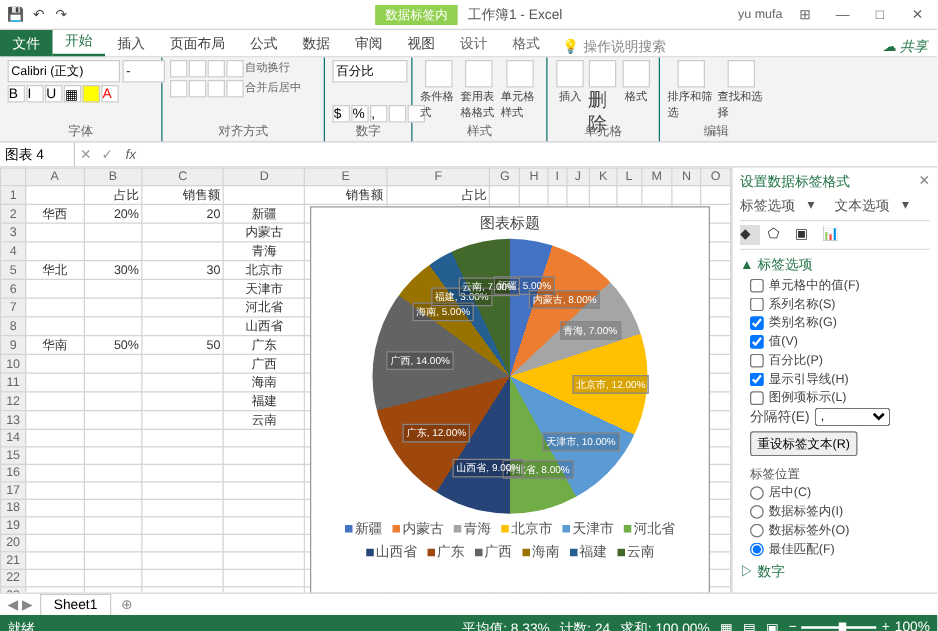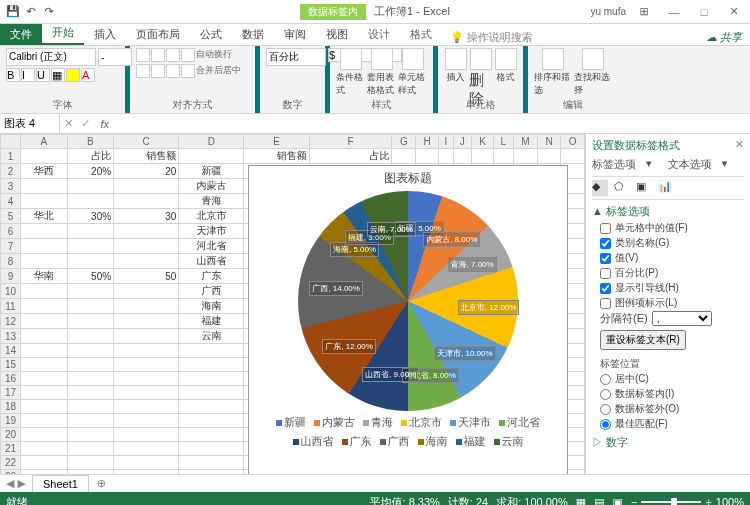--- a/index.html
+++ b/index.html
@@ -18,21 +18,21 @@
 .tabs { height: 22px; background: #fff; display: flex; align-items: flex-end; border-bottom: 1px solid #d4d4d4; }
 .tab { padding: 3px 10px; font-size: 11px; color: #444; cursor: pointer; }
 .tab.file { background: #217346; color: #fff; }
 .tab.active { color: #217346; border-bottom: 2px solid #217346; }
 .tab.ctx { color: #666; }
 .tellme { margin-left: 8px; color: #888; font-size: 11px; display: flex; align-items: center; gap: 3px; }
 .share { margin-left: auto; margin-right: 8px; color: #217346; font-size: 11px; font-style: italic; }
 
 
 .ribbon { height: 68px; background: #f3f3f3; border-bottom: 1px solid #d4d4d4; display: flex; }
-.group { border-right: 5px solid #0f766e; padding: 2px 6px; display: flex; flex-direction: column; position: relative; }
+.group { border-right: 1px solid #0f766e; padding: 2px 6px; display: flex; flex-direction: column; position: relative; }
 .group-label { position: absolute; bottom: 1px; left: 0; right: 0; text-align: center; font-size: 10px; color: #666; }
 .group-body { flex: 1; display: flex; gap: 2px; align-items: flex-start; }
 .big-btn { width: 34px; display: flex; flex-direction: column; align-items: center; gap: 1px; font-size: 10px; color: #444; }
 .big-btn .ic { width: 22px; height: 22px; background: #fff; border: 1px solid #ccc; }
 .mini-row { display: flex; gap: 1px; }
 .mini { width: 14px; height: 14px; border: 1px solid #ccc; background: #fff; }
 .font-sel { width: 90px; height: 18px; border: 1px solid #ccc; font-size: 10px; padding: 0 2px; background: #fff; }
 .size-sel { width: 34px; height: 18px; border: 1px solid #ccc; font-size: 10px; padding: 0 2px; background: #fff; }
 
 
@@ -155,21 +155,21 @@
           <span class="mini"></span>
           <span class="mini"></span>
           <span class="mini"></span>
           <span class="mini"></span>
           <span style="font-size:9px;color:#666">合并后居中</span>
         </div>
     </div>
     <div class="group-label">对齐方式</div>
   </div>
   <div class="group" style="width:70px">
-    <div class="group-body" style="flex-direction:row;gap:2px">
+    <div class="group-body" style="flex-direction:column;gap:18px">
       <input class="font-sel" style="width: 60px;" value="百分比">
       <div class="mini-row">
           <span class="mini">$</span>
           <span class="mini">%</span>
           <span class="mini">,</span>
           <span class="mini"></span>
           <span class="mini"></span>
         </div>
     </div>
     <div class="group-label">数字</div>
@@ -759,20 +759,21 @@
     <div class="dd"><span>标签选项</span> ▾ &nbsp; <span>文本选项</span> ▾</div>
     <div class="icons">
       <span style="background:#ddd">◆</span>
       <span>⬠</span>
       <span>▣</span>
       <span style="color:#217346">📊</span>
     </div>
     <div class="sect">▲ <span>标签选项</span></div>
     <div id="opts">
         <label class="opt"><input type="checkbox" style="">单元格中的值(F)</label>
+        <label class="opt"><input type="checkbox" style="">系列名称(S)</label>
         <label class="opt"><input type="checkbox" checked="" style="">类别名称(G)</label>
         <label class="opt"><input type="checkbox" checked="" style="">值(V)</label>
         <label class="opt"><input type="checkbox" style="">百分比(P)</label>
         <label class="opt"><input type="checkbox" checked="" style="">显示引导线(H)</label>
         <label class="opt"><input type="checkbox" style="">图例项标示(L)</label>
       </div>
     <div class="opt">
         <span>分隔符(E)</span> 
         <select><option>, </option></select>
       </div>

